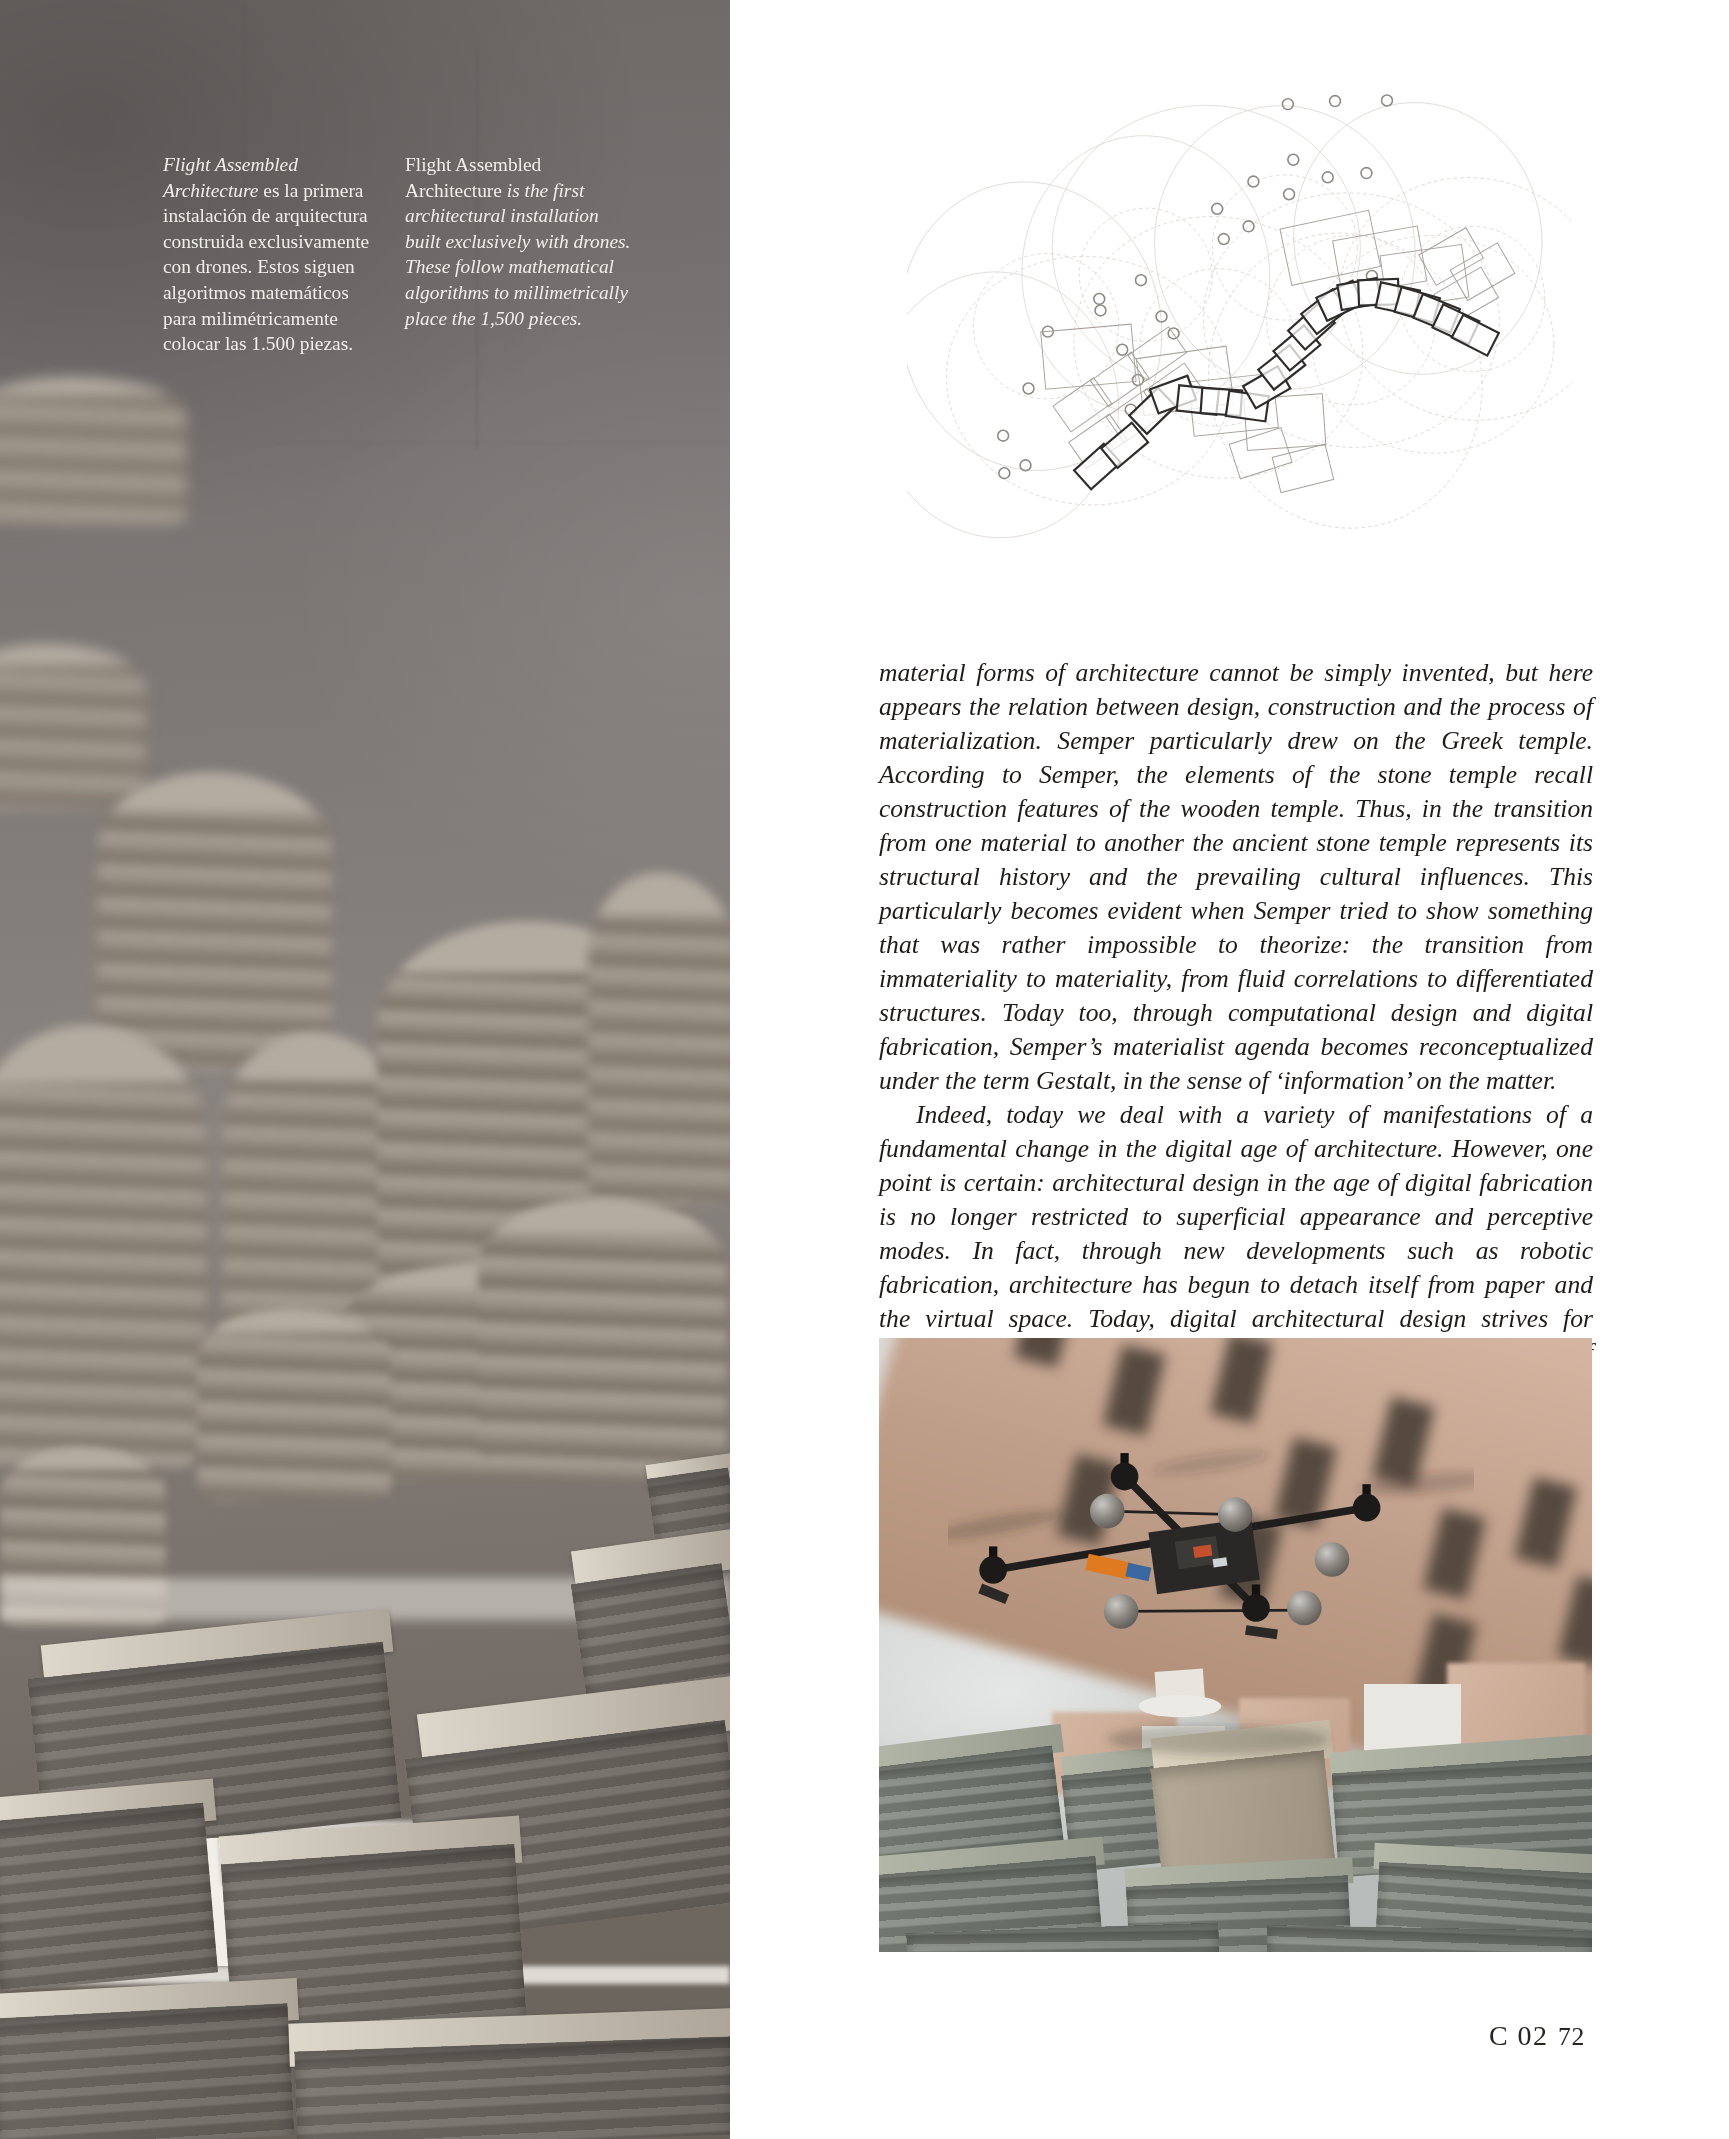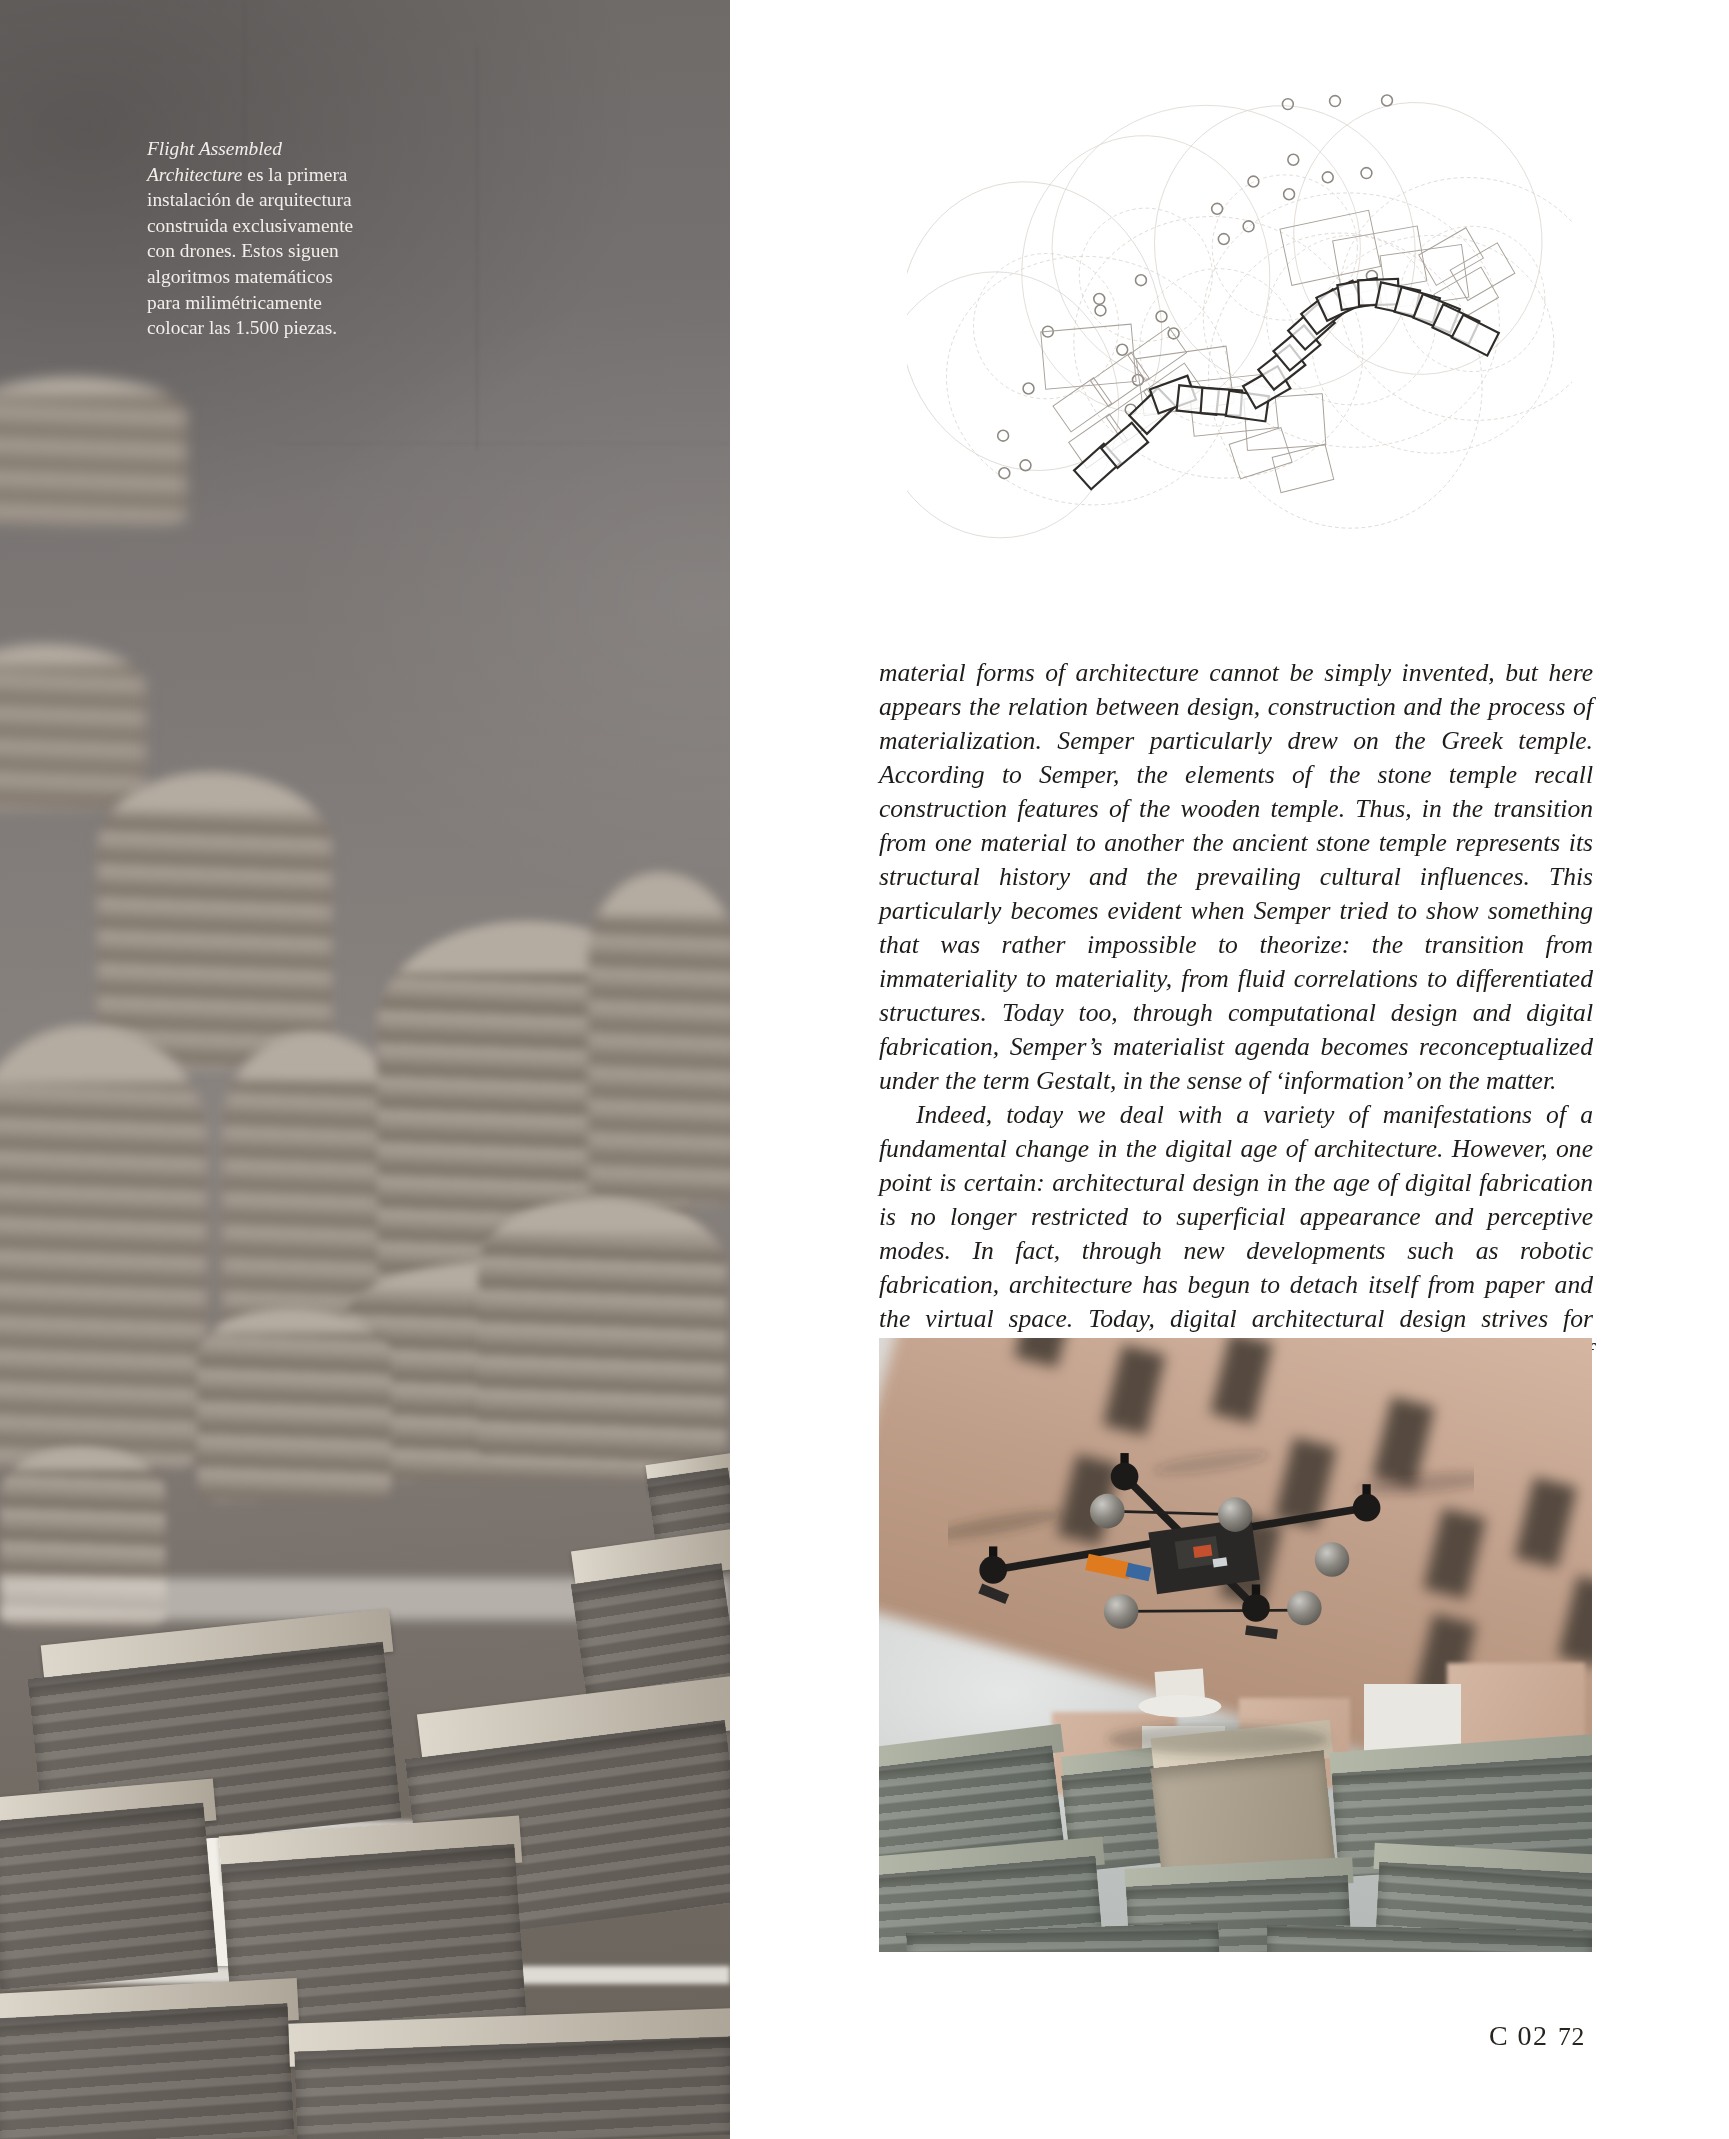--- a/index.html
+++ b/index.html
@@ -19,21 +19,21 @@
       repeating-linear-gradient(182deg,#a49b91 0 12.5px,#958c82 12.5px 21px,#80776d 21px 33px);}
   .glow{position:absolute;background:#f2efe9;}
   .fb-top{position:absolute;background:linear-gradient(95deg,#ded8cc,#ada598);box-shadow:0 1.4px 4.2px rgba(0,0,0,.25);}
   .fb-front{position:absolute;
     background:
       repeating-linear-gradient(179deg,rgba(255,255,255,.06) 0 7px,rgba(0,0,0,.12) 9.7px 18.7px),
       linear-gradient(100deg,#7a746d,#6a645e);
     box-shadow:inset 0 9.7px 15.2px rgba(0,0,0,.28);}
 
   
-  .cap{position:absolute;width:228px;margin:0;color:#f1efeb;font-size:19.4px;line-height:25.6px;}
+  .cap{position:absolute;width:228px;margin:16px;color:#f1efeb;font-size:19.4px;line-height:25.6px;}
   .cap .rm{font-style:normal;}
   .cap i{font-style:italic;}
 
   
   .diagram{position:absolute;left:907px;top:66px;width:665px;height:481px;}
   .diagram svg{width:100%;height:100%;}
   .el-solid ellipse{fill:none;stroke:#dcd6cf;stroke-width:1.3;}
   .el-dash ellipse{fill:none;stroke:#d6cfc8;stroke-width:1.2;stroke-dasharray:6 5;}
   .dots circle{fill:none;stroke:#8f8982;stroke-width:2.6;}
   .ghost rect{fill:none;stroke:#a8a199;stroke-width:1.6;}
@@ -109,20 +109,21 @@
     <div class="fb-top" style="left:-7px;top:1788px;width:222px;height:42px;transform:rotate(-5deg);"></div>
     <div class="fb-front" style="left:-7px;top:1812px;width:218px;height:170px;transform:rotate(-5deg);"></div>
     <div class="fb-top" style="left:220px;top:1826px;width:301px;height:47px;transform:rotate(-4deg);"></div>
     <div class="fb-front" style="left:227px;top:1854px;width:294px;height:183px;transform:rotate(-4deg);"></div>
     <div class="fb-top" style="left:-7px;top:1986px;width:305px;height:42px;transform:rotate(-3deg);"></div>
     <div class="fb-front" style="left:-7px;top:2011px;width:298px;height:132px;transform:rotate(-3deg);"></div>
     <div class="fb-top" style="left:289px;top:2016px;width:443px;height:43px;transform:rotate(-2deg);"></div>
     <div class="fb-front" style="left:296px;top:2044px;width:436px;height:98px;transform:rotate(-2deg);"></div>
 
     <p class="cap" style="left:147px;top:136px;width:222px;"><i>Flight Assembled Architecture</i><span class="rm"> es la primera instalación de arquitectura construida exclusivamente con drones. Estos siguen algoritmos matemáticos para milimétricamente colocar las 1.500 piezas.</span></p>
+    <p class="cap" style="left:389px;top:136px;width:232px;"><span class="rm">Flight Assembled Architecture</span><i> is the first architectural installation built exclusively with drones. These follow mathematical algorithms to millimetrically place the 1,500 pieces.</i></p>
   </figure>
 
   <div class="diagram">
     <svg viewBox="0 0 1100 795" preserveAspectRatio="none">
       <g class="el-solid">
         <ellipse cx="205" cy="430" rx="215" ry="240" transform="rotate(-14 205 430)"></ellipse>
         <ellipse cx="395" cy="345" rx="205" ry="230" transform="rotate(-4 395 345)"></ellipse>
         <ellipse cx="625" cy="300" rx="215" ry="235" transform="rotate(-10 625 300)"></ellipse>
         <ellipse cx="845" cy="285" rx="205" ry="225" transform="rotate(-8 845 285)"></ellipse>
         <ellipse cx="495" cy="300" rx="255" ry="235"></ellipse>

